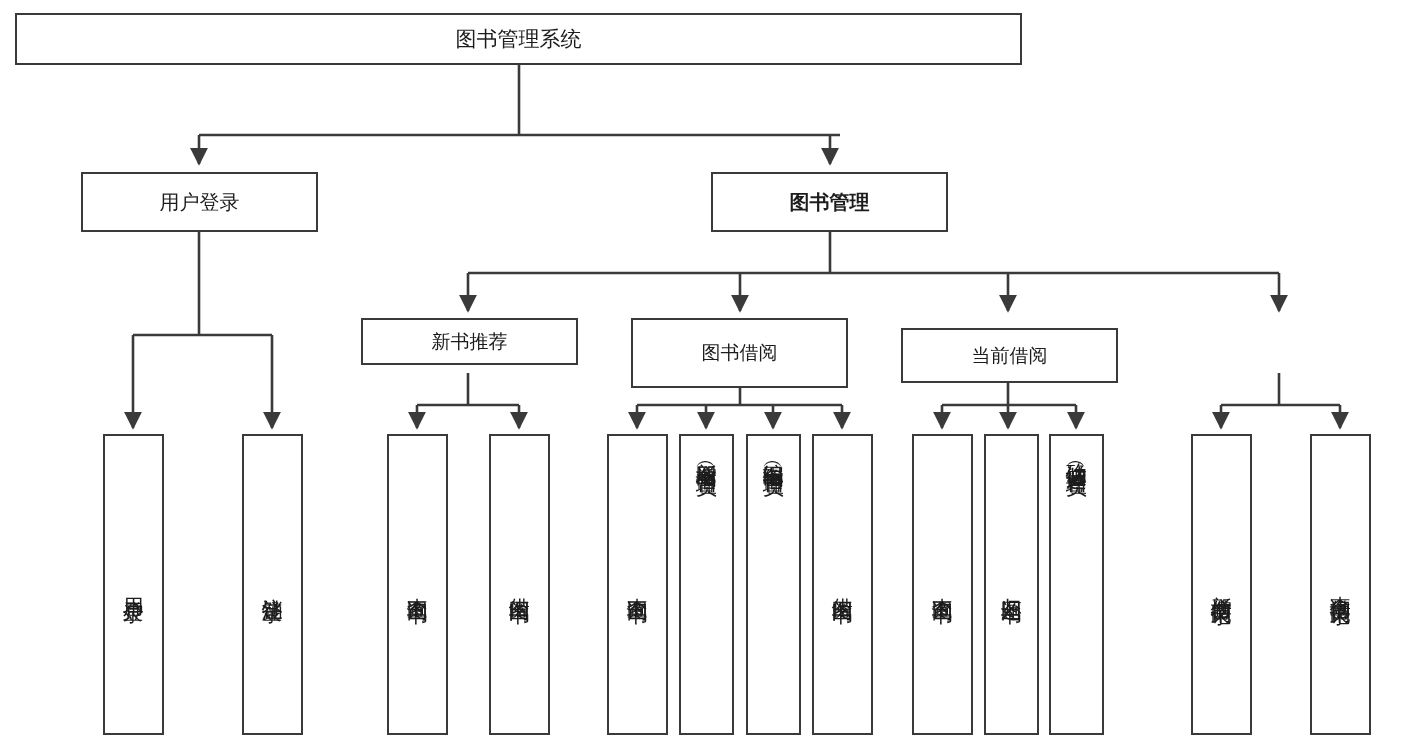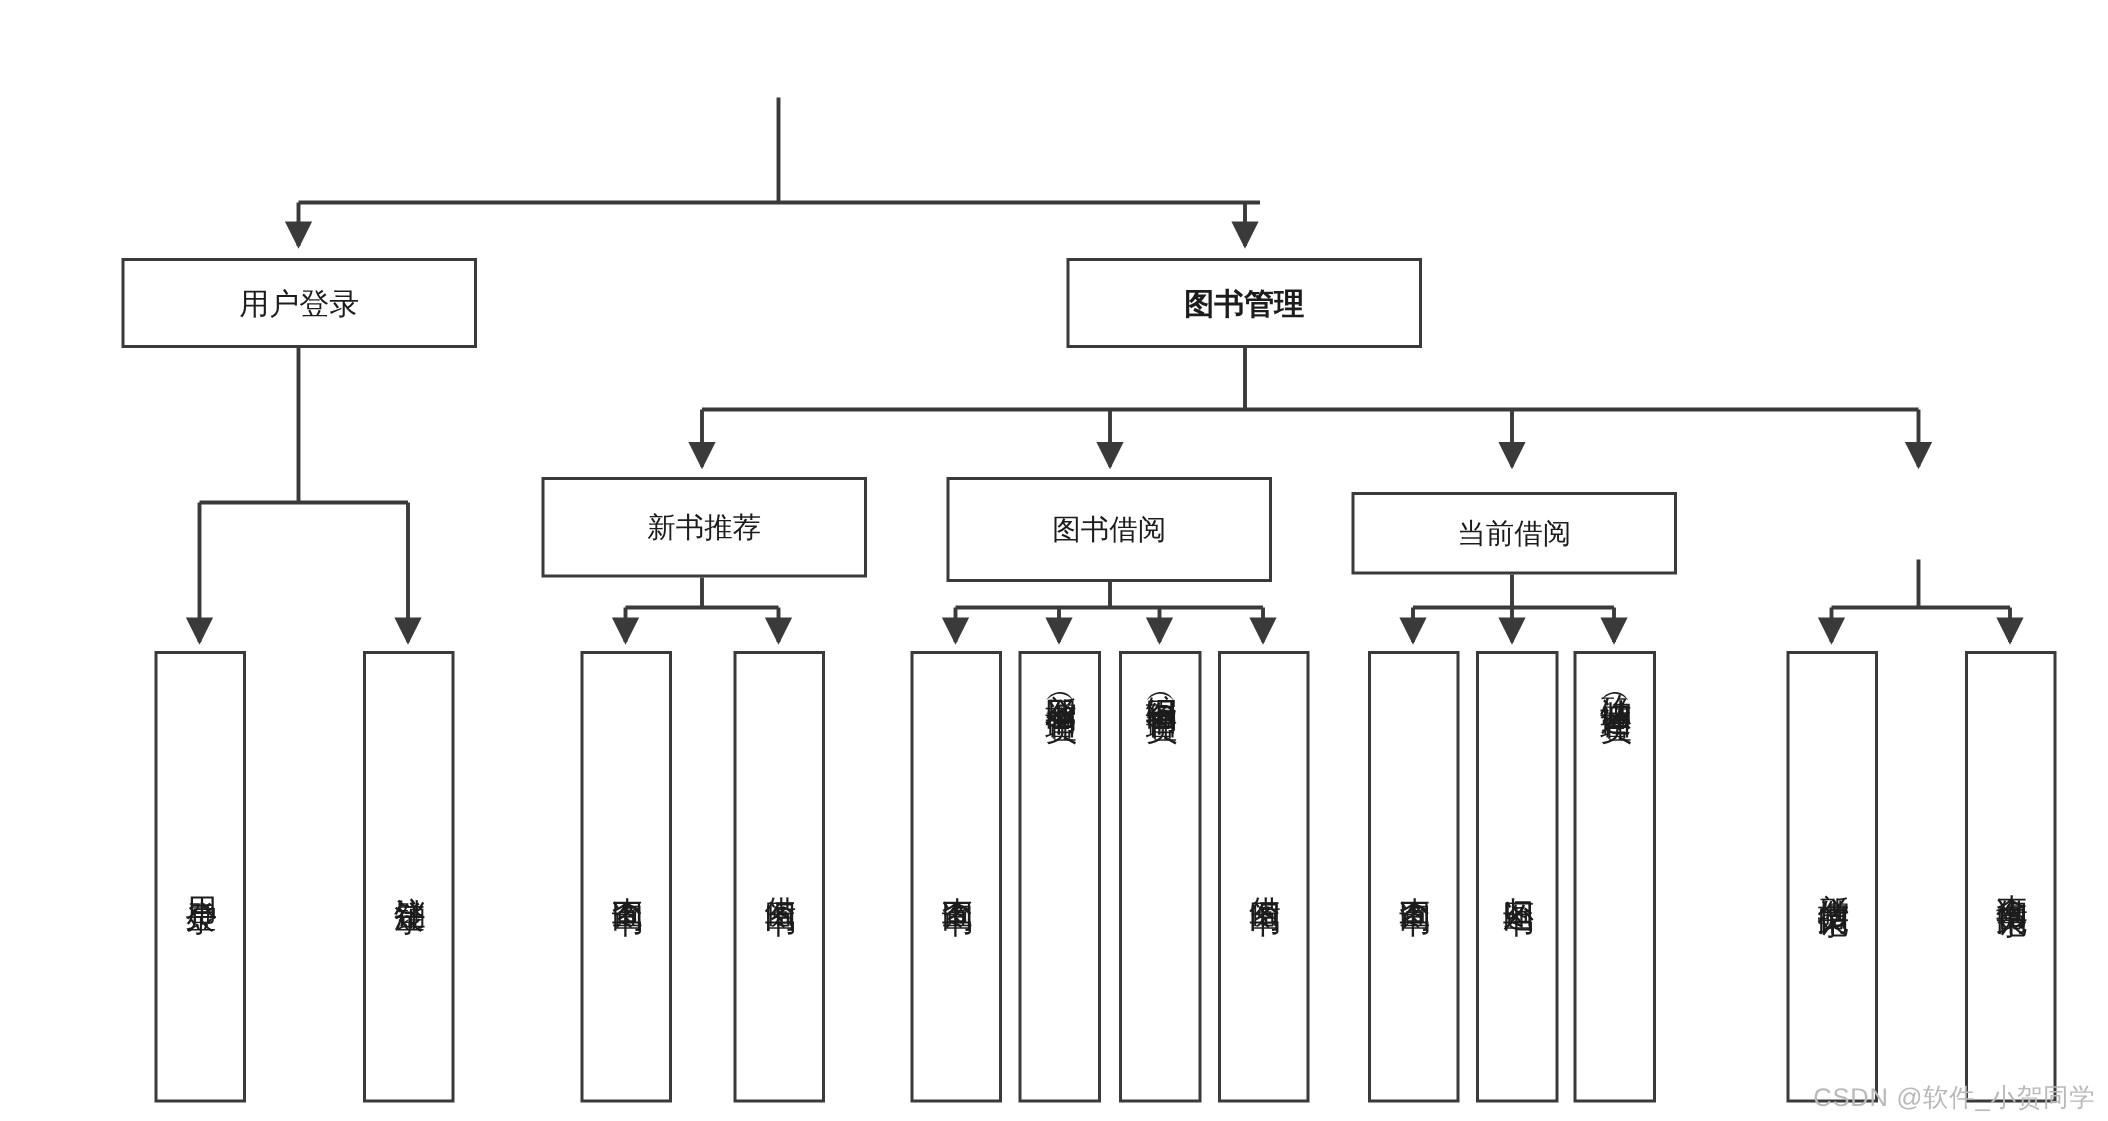--- a/index.html
+++ b/index.html
@@ -110,29 +110,32 @@
       <path d="M 1008 405 L 1008 428" marker-end="url(#arrow)"></path>
       <path d="M 1076 405 L 1076 428" marker-end="url(#arrow)"></path>
 
       <path d="M 1279 373 L 1279 405"></path>
       <path d="M 1221 405 L 1340 405"></path>
       <path d="M 1221 405 L 1221 428" marker-end="url(#arrow)"></path>
       <path d="M 1340 405 L 1340 428" marker-end="url(#arrow)"></path>
     </g>
   </svg>
 
+  <div class="node root" style="left:15px;top:13px;width:1007px;height:52px;">
+    <span>图书管理系统</span>
+  </div>
 
   <div class="node branch" style="left:81px;top:172px;width:237px;height:60px;">
     <span>用户登录</span>
   </div>
   <div class="node branch" style="left:711px;top:172px;width:237px;height:60px;font-weight:bold;">
     <span>图书管理</span>
   </div>
 
-  <div class="node sub" style="left:361px;top:318px;width:217px;height:67px;">
+  <div class="node sub" style="left:361px;top:318px;width:217px;height:47px;">
     <span>新书推荐</span>
   </div>
   <div class="node sub" style="left:631px;top:318px;width:217px;height:70px;">
     <span>图书借阅</span>
   </div>
   <div class="node sub" style="left:901px;top:328px;width:217px;height:55px;">
     <span>当前借阅</span>
   </div>
 
   <div class="leaf center" style="left:103px;top:434px;width:61px;height:301px;">
@@ -172,15 +175,14 @@
     <span class="vtext">确认归还（管理员）</span>
   </div>
 
   <div class="leaf center" style="left:1191px;top:434px;width:61px;height:301px;">
     <span class="vtext">新增借阅记录</span>
   </div>
   <div class="leaf center" style="left:1310px;top:434px;width:61px;height:301px;">
     <span class="vtext">查询借阅记录</span>
   </div>
 
-  <div id="watermark">CSDN @软件_小贺同学</div>
 
 </div>
 
 </body></html>

